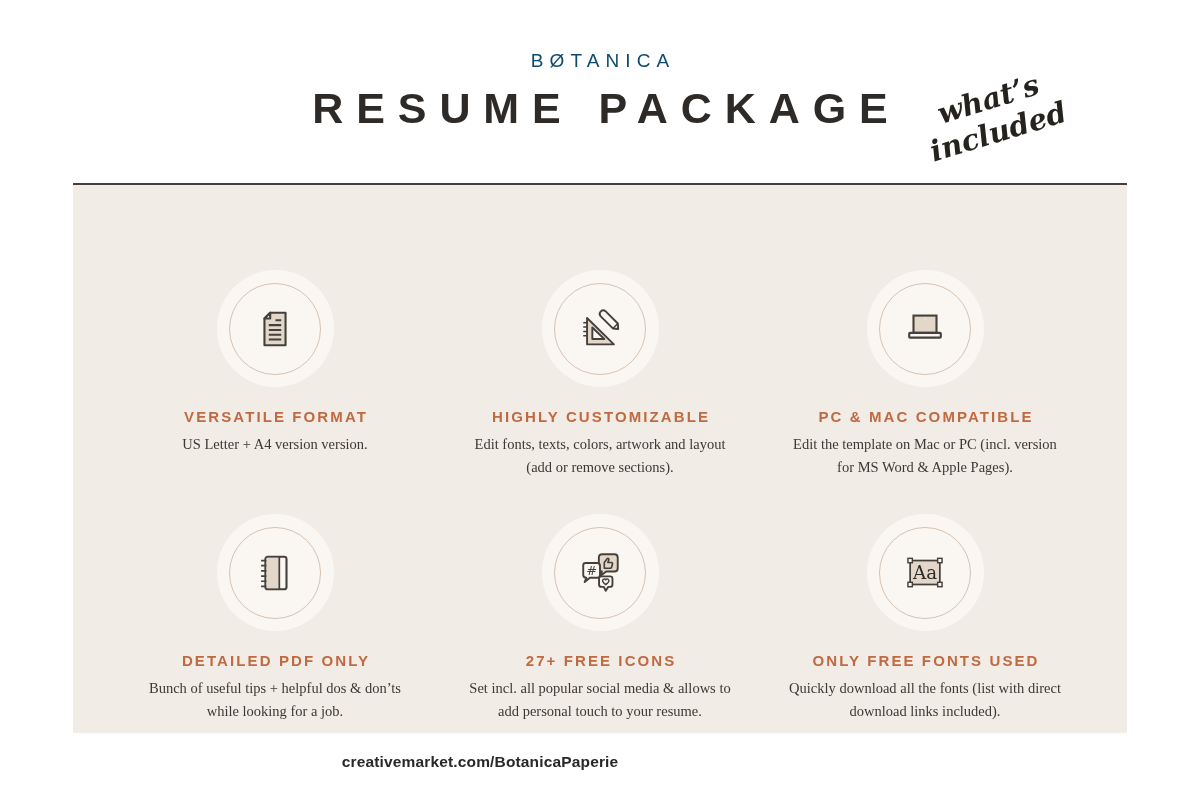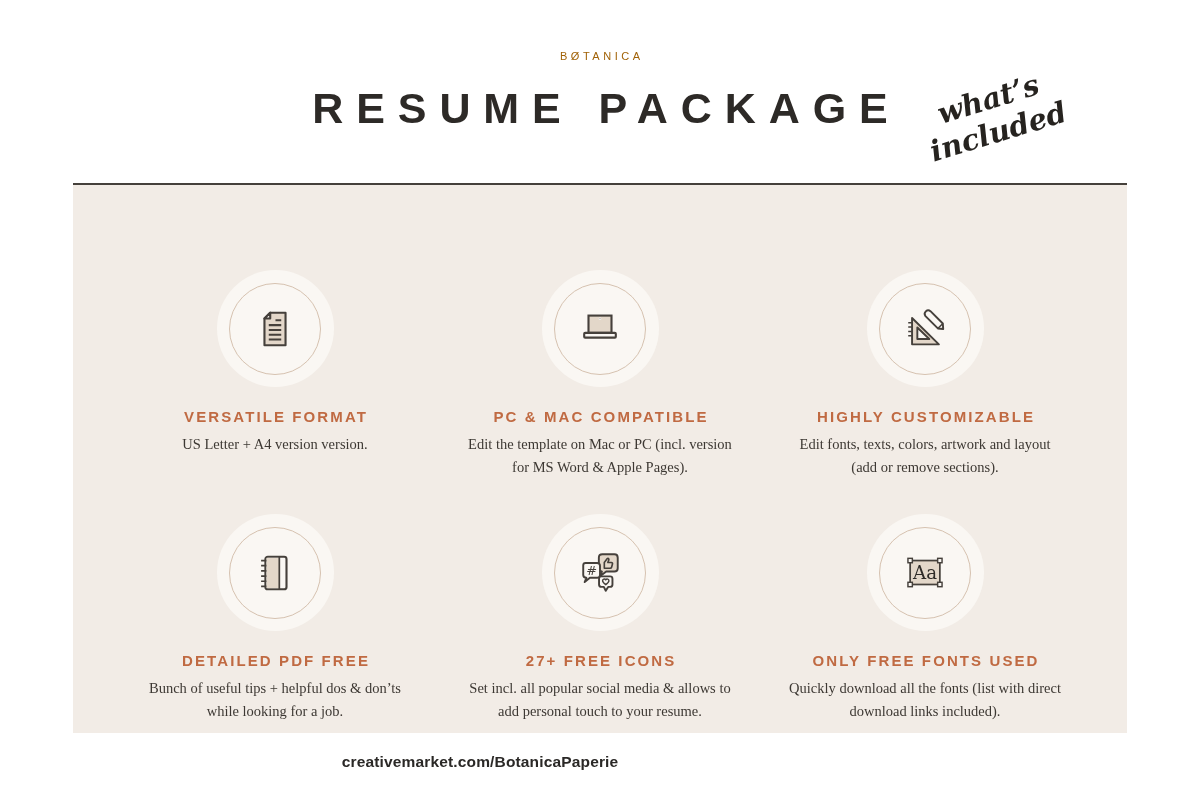--- a/index.html
+++ b/index.html
@@ -8,23 +8,23 @@
     background: #ffffff;
     overflow: hidden;
     font-family: "Liberation Sans", sans-serif;
   }
   .stage { position: relative; width: 1200px; height: 800px; }
 
   
   .brand {
     position: absolute; top: 50px; left: 0; width: 1200px;
     text-align: center;
-    font-size: 11px; font-weight: 500;
+    font-size: 19px; font-weight: 500;
     letter-spacing: 0.32em; text-indent: 0.32em;
-    color: #a16207;
+    color: #0c4a6e;
   }
   .title {
     position: absolute; top: 87px; left: 0; width: 1200px;
     text-align: center;
     font-size: 43px; font-weight: 700; line-height: 1;
     letter-spacing: 0.3em; text-indent: 0.3em;
     color: #2d2a27;
   }
   .script-note {
     position: absolute; left: 898px; top: 112px; width: 220px;
@@ -117,61 +117,61 @@
           </div>
         </div>
         <div class="card-heading">VERSATILE FORMAT</div>
         <div class="card-body">US Letter + A4 version version.</div>
       </div>
 
       <div class="card">
         <div class="icon-circle">
           <div class="icon-ring">
             <svg width="46" height="46" viewBox="0 0 48 48">
-              <rect x="12" y="10" width="24" height="18" fill="#e3d7c9" stroke="#45403b" stroke-width="2.2"></rect>
-              <circle cx="24" cy="13.4" r="1.3" fill="#faf7f3"></circle>
-              <circle cx="24" cy="13.4" r="0.5" fill="#45403b"></circle>
-              <rect x="7.5" y="28" width="33" height="5" rx="1" fill="#faf7f3" stroke="#45403b" stroke-width="2.2"></rect>
-            </svg>
-          </div>
-        </div>
-        <div class="card-heading">PC &amp; MAC COMPATIBLE</div>
-        <div class="card-body">Edit the template on Mac or PC (incl. version
-for MS Word &amp; Apple Pages).</div>
-      </div>
-
-      <div class="card">
-        <div class="icon-circle">
-          <div class="icon-ring">
-            <svg width="46" height="46" viewBox="0 0 48 48">
               <path d="M10.5 40 V12.5 L38.5 40 Z" fill="#e3d7c9" stroke="#45403b" stroke-width="2" stroke-linejoin="round"></path>
               <path d="M16 34.5 V22.5 L28.5 34.5 Z" fill="#faf7f3" stroke="#45403b" stroke-width="2" stroke-linejoin="round"></path>
               <path d="M6.5 17.5 H10.5 M6.5 22 H10.5 M6.5 26.5 H10.5 M6.5 31 H10.5" stroke="#45403b" stroke-width="1.6"></path>
               <path d="M29.7 5.4 L42.6 18.3 L43 24 L37.4 23.4 L24.5 10.5 A3.67 3.67 0 0 1 29.7 5.4 Z" fill="#faf7f3" stroke="#45403b" stroke-width="2" stroke-linejoin="round"></path>
               <path d="M42.6 18.3 L37.4 23.4" stroke="#45403b" stroke-width="1.6"></path>
             </svg>
           </div>
         </div>
         <div class="card-heading">HIGHLY CUSTOMIZABLE</div>
         <div class="card-body">Edit fonts, texts, colors, artwork and layout
 (add or remove sections).</div>
       </div>
 
       <div class="card">
         <div class="icon-circle">
           <div class="icon-ring">
             <svg width="46" height="46" viewBox="0 0 48 48">
+              <rect x="12" y="10" width="24" height="18" fill="#e3d7c9" stroke="#45403b" stroke-width="2.2"></rect>
+              <circle cx="24" cy="13.4" r="1.3" fill="#faf7f3"></circle>
+              <circle cx="24" cy="13.4" r="0.5" fill="#45403b"></circle>
+              <rect x="7.5" y="28" width="33" height="5" rx="1" fill="#faf7f3" stroke="#45403b" stroke-width="2.2"></rect>
+            </svg>
+          </div>
+        </div>
+        <div class="card-heading">PC &amp; MAC COMPATIBLE</div>
+        <div class="card-body">Edit the template on Mac or PC (incl. version
+for MS Word &amp; Apple Pages).</div>
+      </div>
+
+      <div class="card">
+        <div class="icon-circle">
+          <div class="icon-ring">
+            <svg width="46" height="46" viewBox="0 0 48 48">
               <rect x="14" y="7" width="22" height="34" rx="2.5" fill="#faf7f3" stroke="#45403b" stroke-width="2.2"></rect>
               <rect x="15.2" y="8.2" width="13.3" height="31.6" fill="#e3d7c9"></rect>
               <path d="M28.5 7.2 V40.8" stroke="#45403b" stroke-width="1.8"></path>
               <path d="M9.5 11 H15 M9.5 16.4 H15 M9.5 21.8 H15 M9.5 27.2 H15 M9.5 32.6 H15 M9.5 38 H15" stroke="#45403b" stroke-width="1.8"></path>
             </svg>
           </div>
         </div>
-        <div class="card-heading">DETAILED PDF FREE</div>
+        <div class="card-heading">DETAILED PDF ONLY</div>
         <div class="card-body">Bunch of useful tips  + helpful dos &amp; don’ts
 while looking for a job.</div>
       </div>
 
       <div class="card">
         <div class="icon-circle">
           <div class="icon-ring">
             <svg width="46" height="46" viewBox="0 0 48 48">
               <path d="M26.5 4.5 L39 4.5 Q42.5 4.5 42.5 8 L42.5 19 Q42.5 22.5 39 22.5 L30.5 22.5 L24 27.5 L26 22.5 Q22.8 22.3 22.8 19 L22.8 8 Q22.8 4.5 26.5 4.5 Z" fill="#e3d7c9" stroke="#45403b" stroke-width="2" stroke-linejoin="round"></path>
               <path d="M28.5 12.8 V19 M28.5 13 L31.4 9.2 Q32.4 8 33.1 9.2 Q33.4 9.7 33.1 10.6 L32.2 13 H35.8 Q37.4 13 37 14.7 L36.1 18 Q35.8 19.1 34.5 19.1 H28.6" fill="none" stroke="#45403b" stroke-width="1.7" stroke-linecap="round" stroke-linejoin="round"></path>

